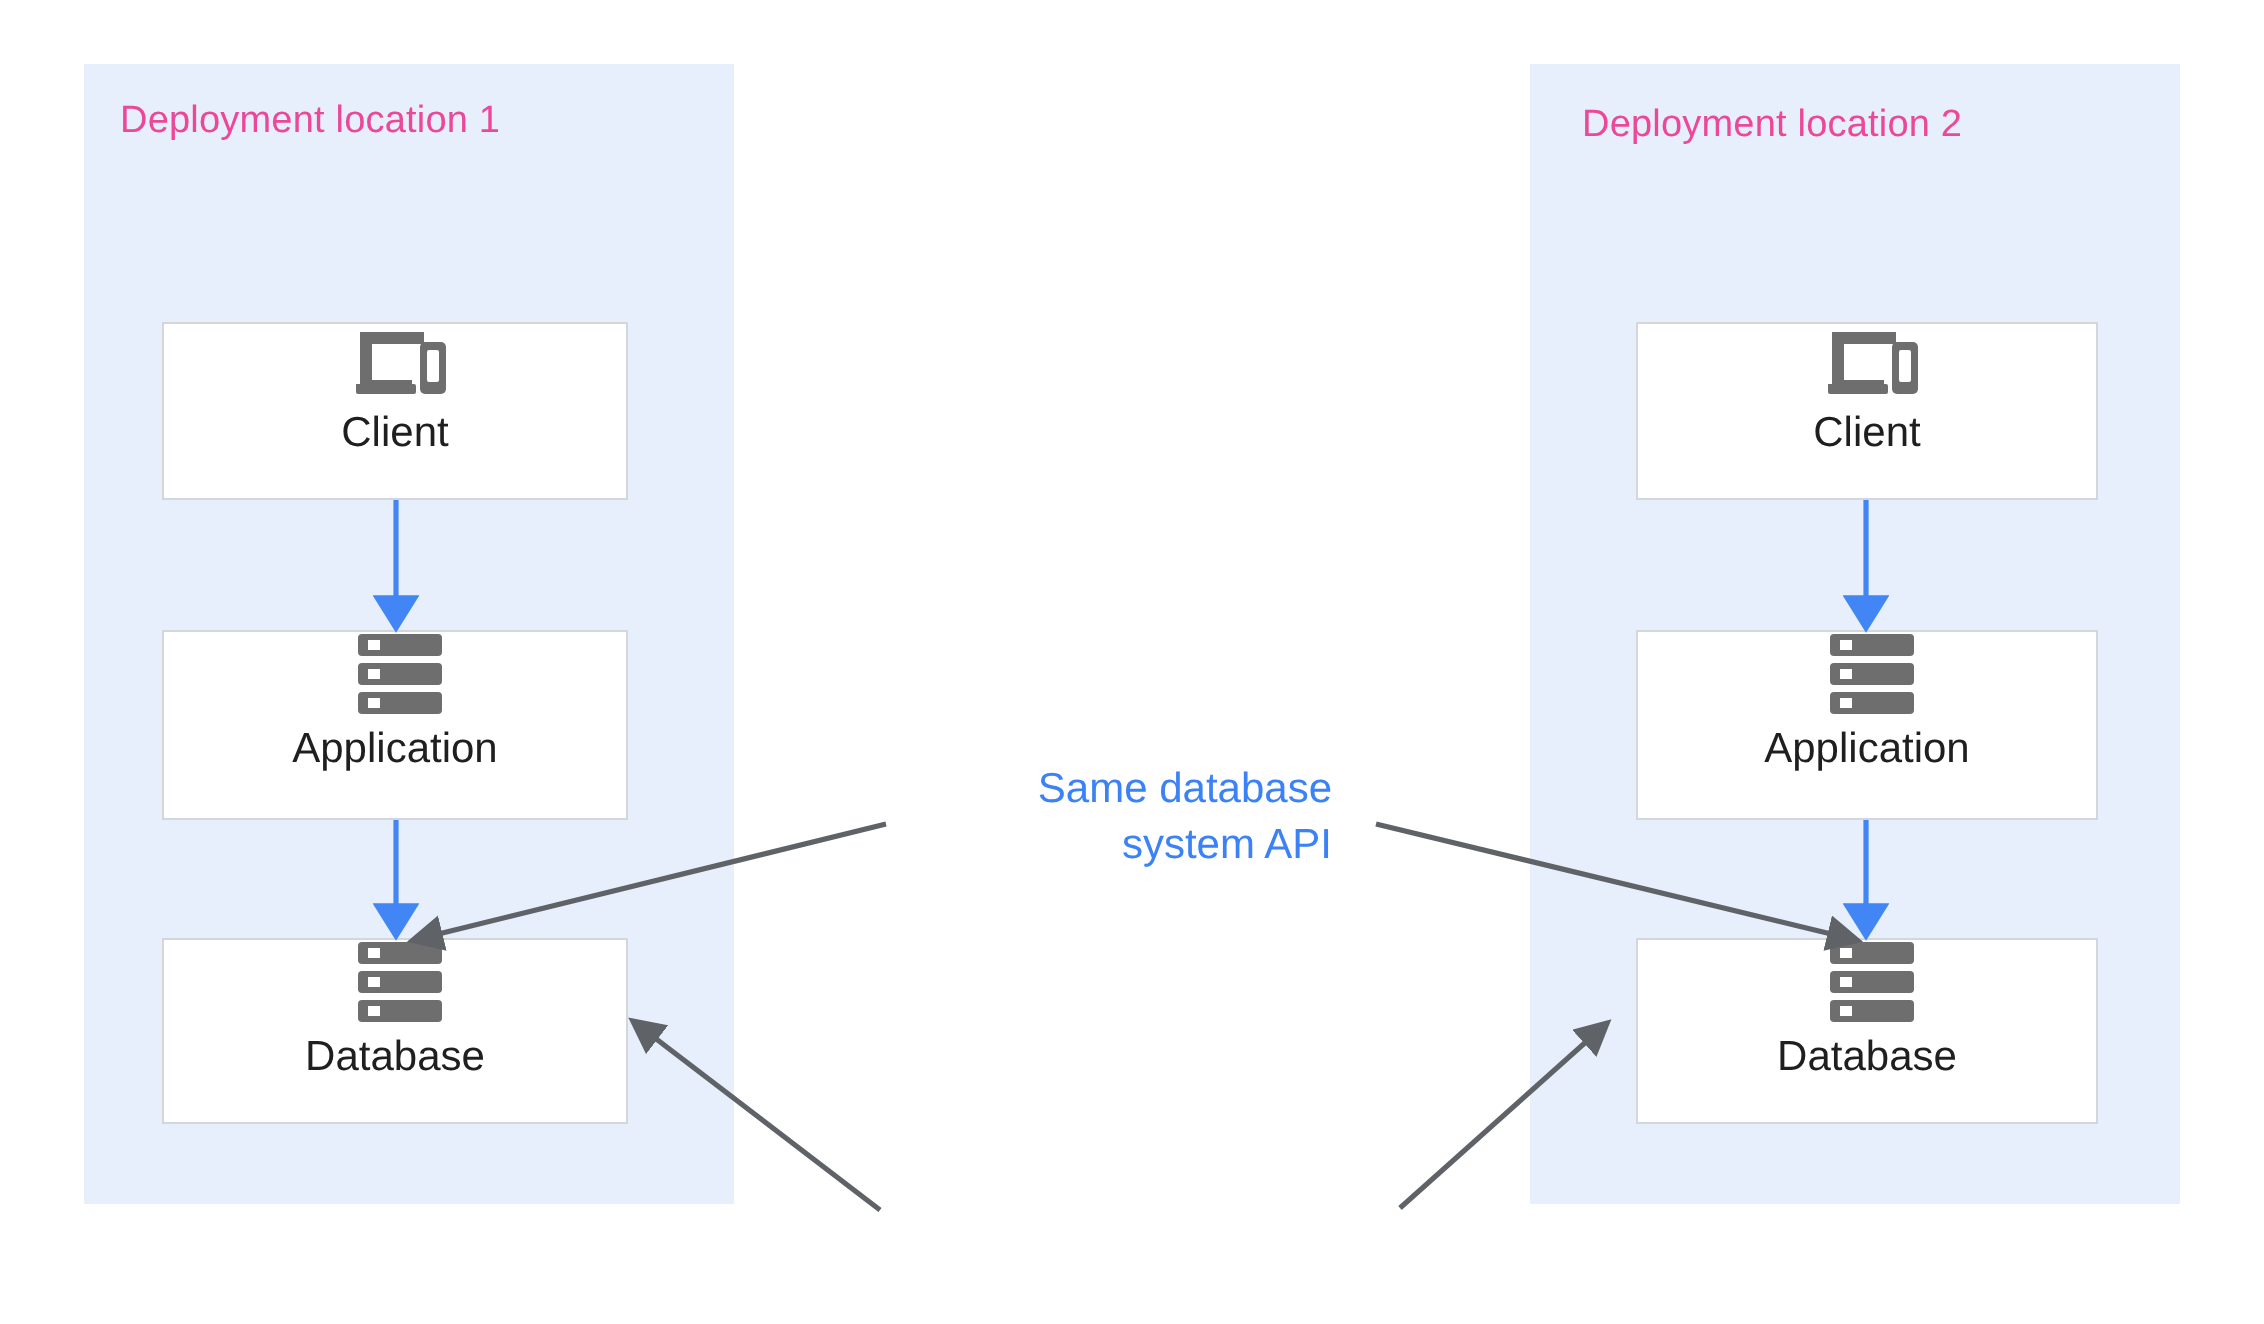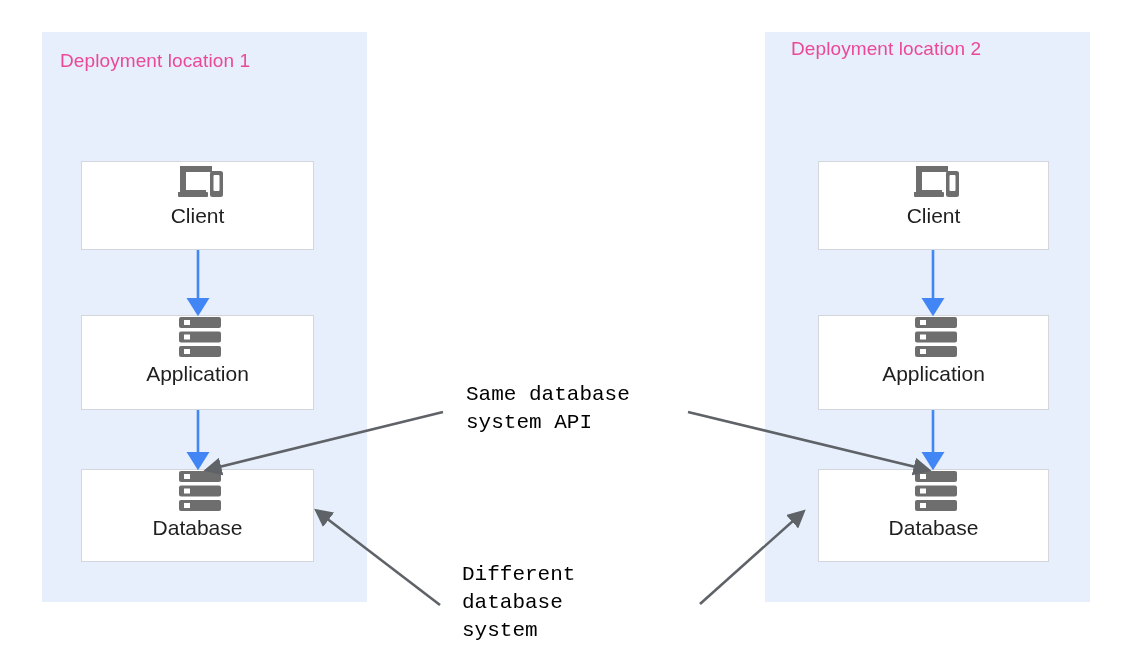--- a/index.html
+++ b/index.html
@@ -56,36 +56,35 @@
     left: 0;
     top: 0;
     width: 1132px;
     height: 662px;
     pointer-events: none;
   }
   .annot {
     position: absolute;
     font-size: 21px;
     line-height: 28px;
-    color: #000000;
-    text-align: left;
+    color: #3b82f6;
+    text-align: right;
     white-space: pre-line;
-    font-family: Liberation Mono, monospace;
   }
 </style>
 </head>
 <body>
 
 <div id="canvas">
 
   <div class="zone" style="left:42px; top:32px; width:325px; height:570px;"></div>
   <div class="zone-title" style="left:60px; top:50px;">Deployment location 1</div>
 
   <div class="zone" style="left:765px; top:32px; width:325px; height:570px;"></div>
-  <div class="zone-title" style="left:791px; top:38px;">Deployment location 2</div>
+  <div class="zone-title" style="left:791px; top:52px;">Deployment location 2</div>
 
   <div class="node" style="left:81px; top:161px; width:233px; height:89px;">
     <span class="node-icon">
       <svg width="48" height="38" viewBox="0 0 48 38" aria-hidden="true">
         <path d="M4 4 H36 V10 H10 V28 H30 V34 H2 V30 H4 Z" fill="#6e6e6e"></path>
         <rect x="2" y="30" width="30" height="5" rx="1" fill="#6e6e6e"></rect>
         <rect x="34" y="9" width="13" height="26" rx="2.5" fill="#6e6e6e"></rect>
         <rect x="37.5" y="13" width="6" height="16" rx="1" fill="#ffffff"></rect>
       </svg>
     </span>
@@ -183,16 +182,14 @@
     <line x1="688" y1="412" x2="928" y2="470" stroke="#5f6368" stroke-width="2.6" marker-end="url(#gray-head)"></line>
 
     <line x1="440" y1="605" x2="317" y2="511" stroke="#5f6368" stroke-width="2.6" marker-end="url(#gray-head)"></line>
 
     <line x1="700" y1="604" x2="803" y2="512" stroke="#5f6368" stroke-width="2.6" marker-end="url(#gray-head)"></line>
   </svg>
 
   <div class="annot" style="left:466px; top:381px; width:200px;">Same database
 system API</div>
 
-  <div class="annot" style="left:462px; top:561px; width:210px;">Different database
-system</div>
 
 </div>
 
 </body></html>

